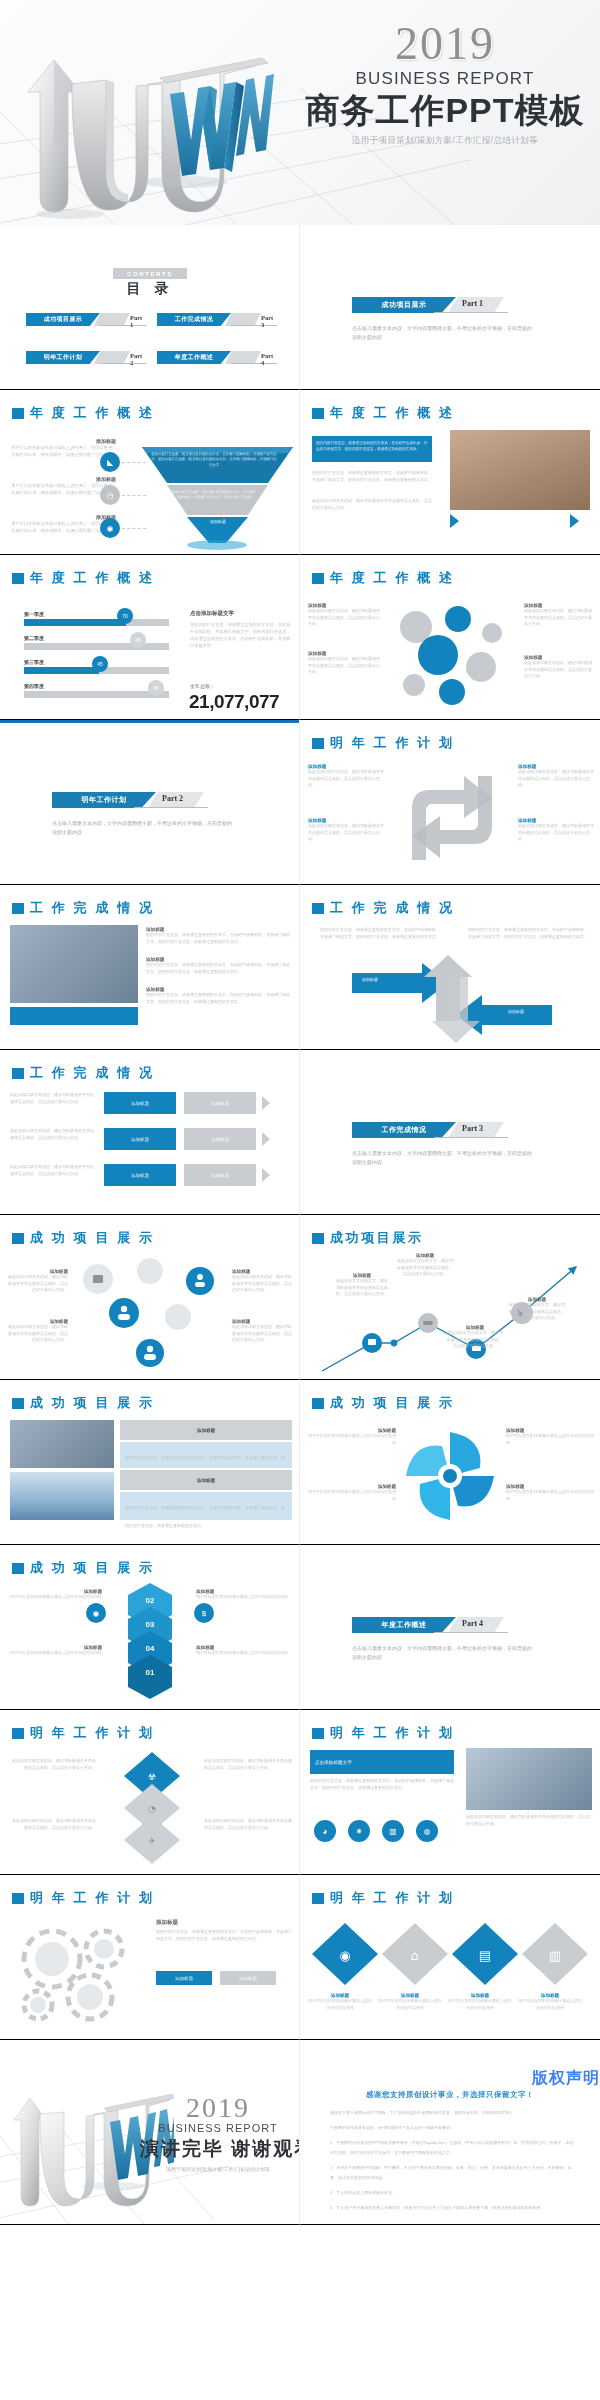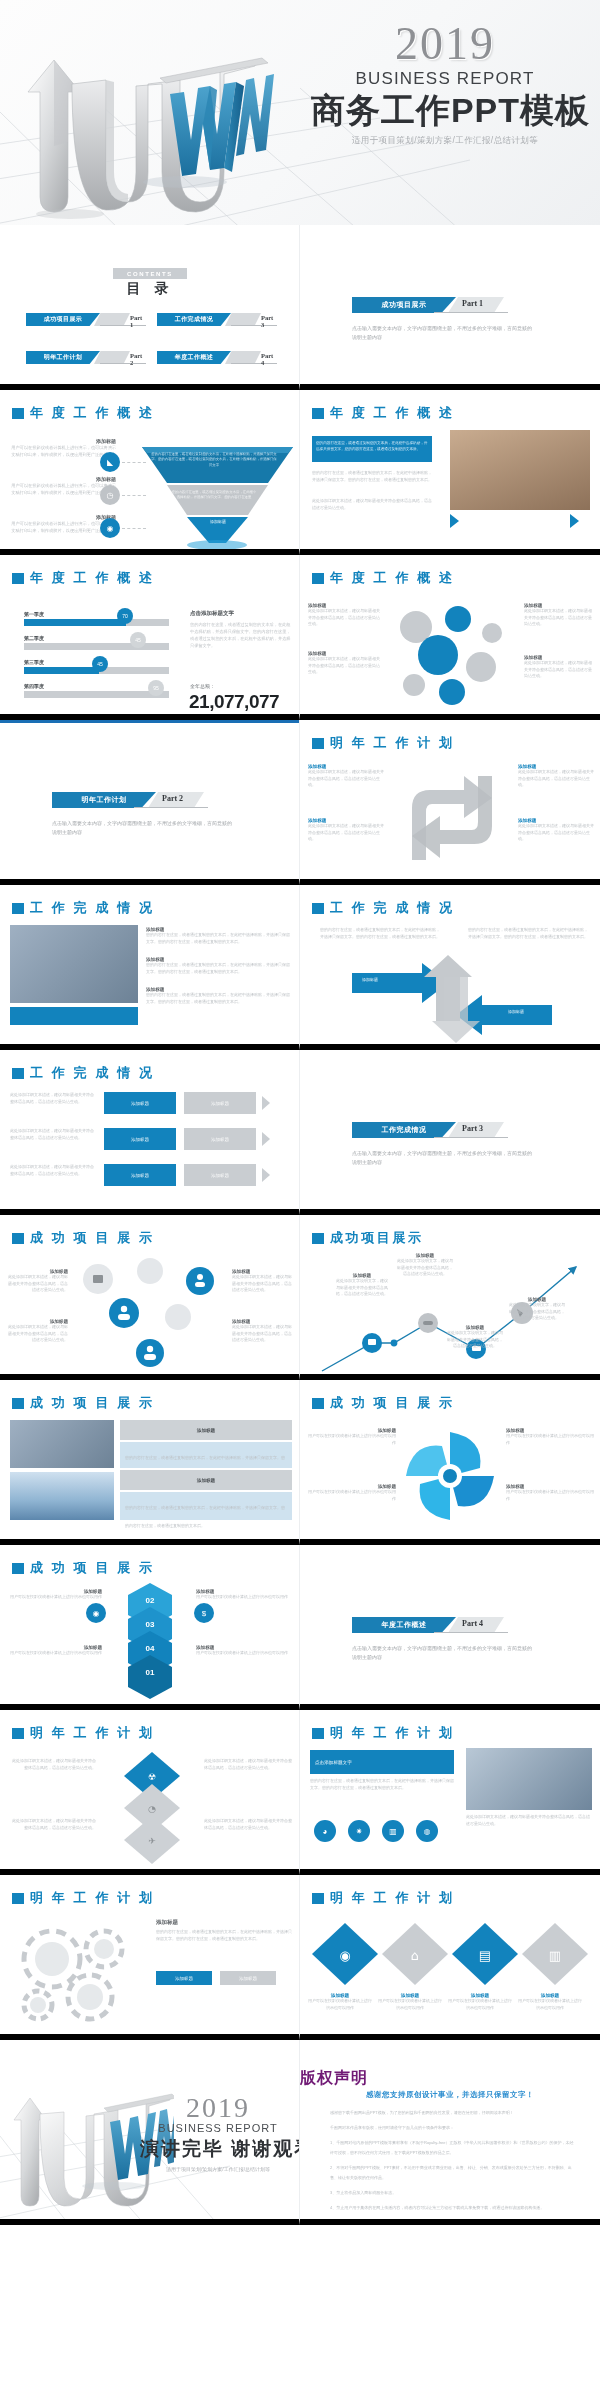--- a/index.html
+++ b/index.html
@@ -32,35 +32,34 @@
     text-shadow: 1px 1px 0 #fff, 2px 2px 2px rgba(0,0,0,.12);
   }
   .biz {
     font-size: 17px; letter-spacing: 1.2px; color: #3f4246;
     margin-top: 1px; font-weight: 400;
   }
   .main-title {
     font-size: 34px; line-height: 40px; color: #2f3236;
     font-weight: 700; letter-spacing: 1px; margin-top: 1px;
     white-space: nowrap;
-    text-align: right;
   }
   .cover-sub {
     margin-top: 5px; font-size: 8.5px; color: #a9acb0; letter-spacing: .4px;
   }
 
   
   .sheet { position: relative; width: 600px; }
   .row { display: flex; width: 600px; }
   .slide {
     position: relative;
     width: 300px; height: 165px;
     background: #fff;
     border-right: 1px solid #eceef0;
-    border-bottom: 6px solid #000000;
+    border-bottom: 1px solid #000000;
     overflow: hidden;
     padding: 0;
   }
   .slide:nth-child(2) { border-right: none; }
 
   
   .sec-head { position: absolute; left: 12px; top: 14px; display: flex; align-items: center; gap: 6px; }
   .sec-sq { width: 12px; height: 11px; background: #1283bd; display: block; }
   .sec-txt { font-size: 13px; color: #1283bd; letter-spacing: 2.6px; font-weight: 700; }
   .topbar { position: absolute; left:0; top:0; width: 300px; height: 3px; background:#1a6fb5; }
@@ -137,22 +136,22 @@
   
   .chev-box { position:absolute; background:#1283bd; }
 
   .photo { position:absolute; background:#8fa6bb; overflow:hidden; }
   .photo.w1 { background:linear-gradient(135deg,#9fb0c2,#6d8296); }
   .photo.w2 { background:linear-gradient(160deg,#c9ac90,#8d7159); }
   .photo.w3 { background:linear-gradient(120deg,#aebccb,#5f7near); }
   .photo.ppl { background:linear-gradient(180deg,#cfe0ef 0%,#8fb4d2 60%,#5d87ad 100%); }
 
   
-  .cp-title { position:absolute; left:0; top:28px; width:300px; text-align:left;
-    font-size:16px; font-weight:700; color:#701a75; letter-spacing:1px; }
+  .cp-title { position:absolute; left:0; top:28px; width:300px; text-align:right;
+    font-size:16px; font-weight:700; color:#3b82f6; letter-spacing:1px; }
   .cp-sub { position:absolute; left:0; top:50px; width:300px; text-align:center;
     font-size:7.5px; font-weight:700; color:#2f8fd0; letter-spacing:.5px; }
   .cp-body { position:absolute; left:30px; top:68px; width:244px; }
   .cp-body p { font-size:4px; line-height:10px; color:#b6babe; margin-bottom:5px; }
 
   
   .end-text { position:absolute; left:300px; top:48px; width:290px; text-align:center; }
   .end-year { font-family:"Liberation Serif", serif; font-size:28px; color:#8e9094; letter-spacing:2px; }
   .end-biz { font-size:11px; letter-spacing:1px; color:#4a4e52; margin-top:-2px; }
   .end-main { font-size:25px; font-weight:700; color:#2f3236; letter-spacing:2px; margin-top:2px; white-space:nowrap; }

